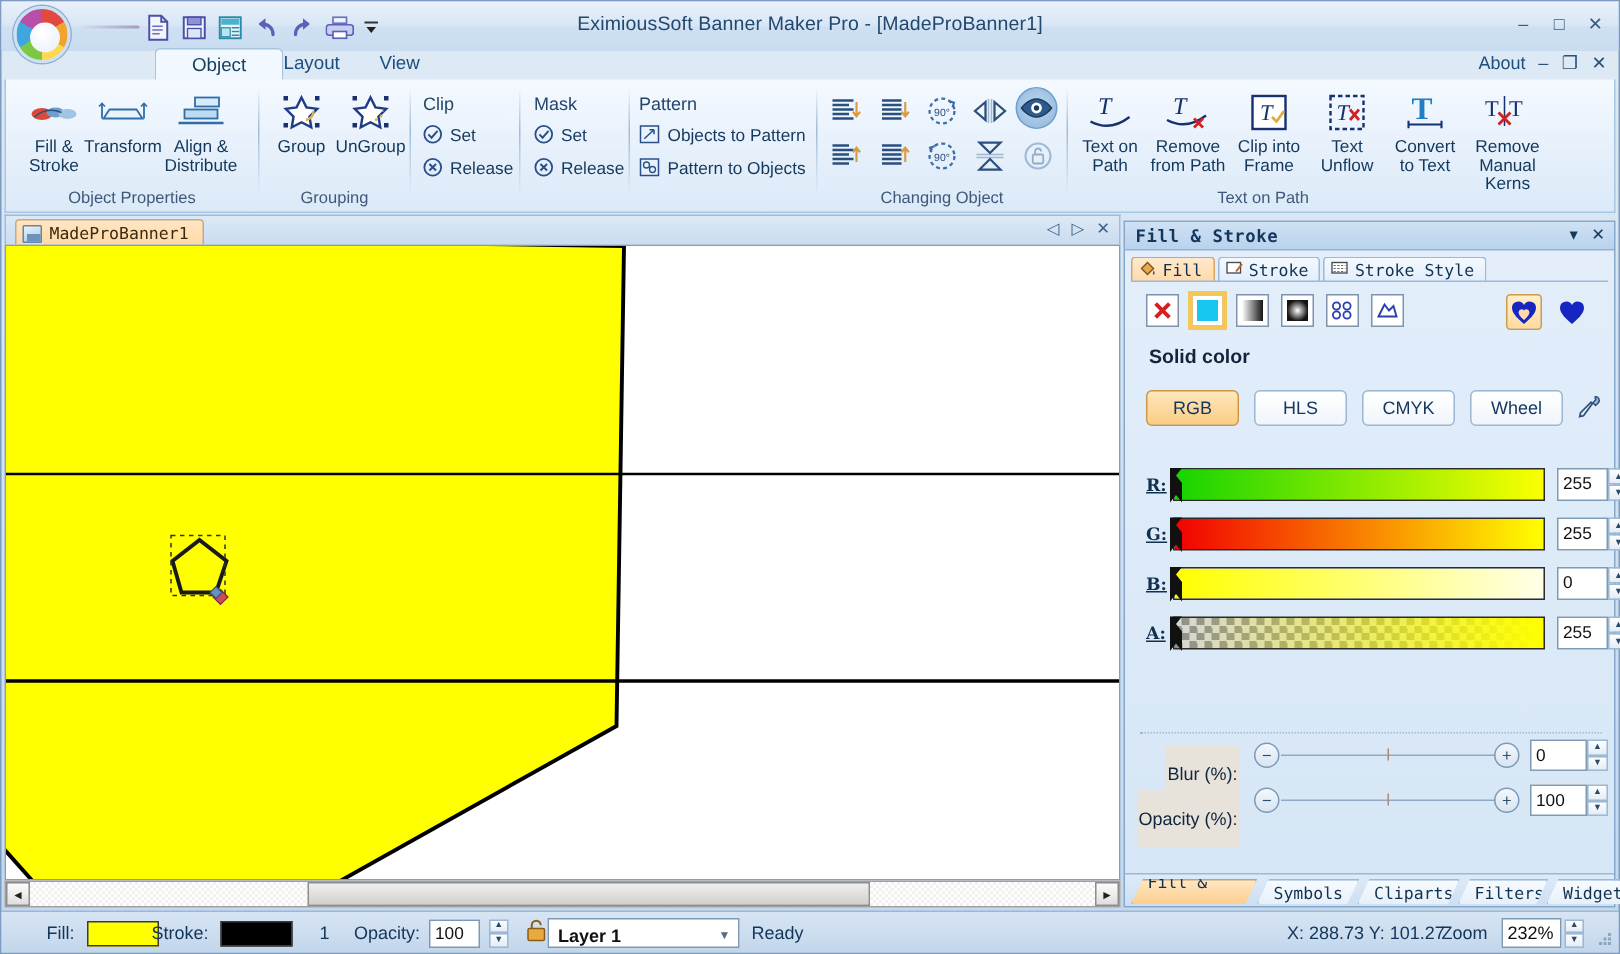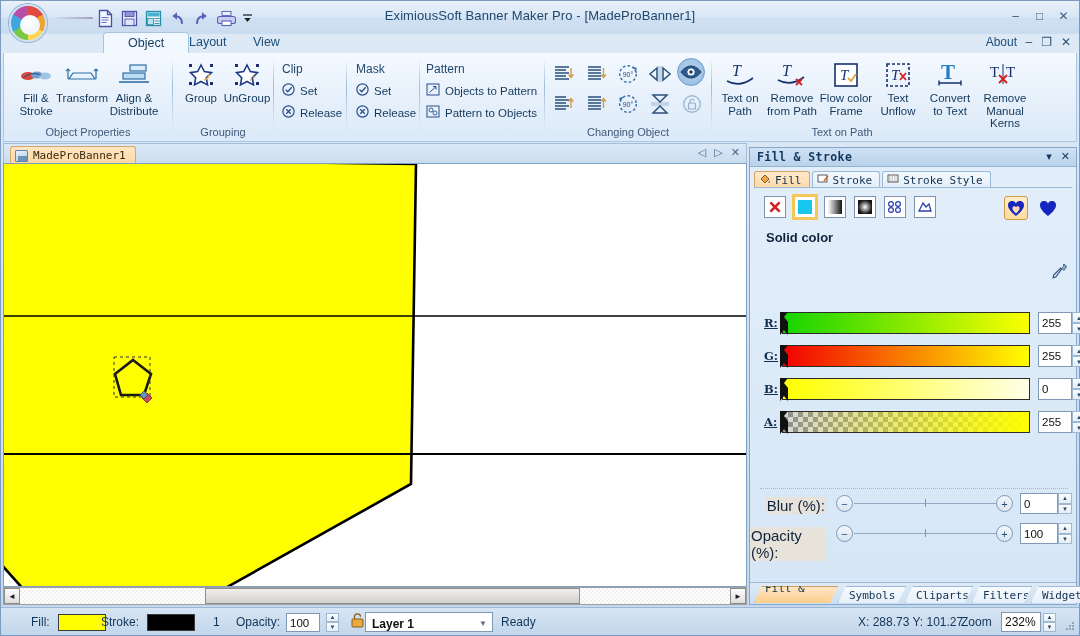--- a/index.html
+++ b/index.html
@@ -141,22 +141,22 @@
      padding-left:3px; line-height:21px; }
   .chrow .spin { position:absolute; left:322px; top:0; width:14px; height:22px;
      display:flex; flex-direction:column; }
   .chrow .spin i { flex:1; border:1px solid #9db8d2; background:linear-gradient(180deg,#fdfefe,#e4ecf5);
      font-size:6px; font-style:normal; color:#2b4a68; display:flex; align-items:center;
      justify-content:center; }
   .pdiv { position:absolute; left:10px; width:308px; height:1px;
      border-top:1px dotted #9fb9d4; }
 
   .slrow { position:absolute; height:22px; }
-  .slrow .lab { position:absolute; right:0; top:4px; font-size:15px; color:#10243c;
-     background:#e7e2da; padding:0 1px; }
+  .slrow .lab { position:absolute; right:0; top:4px; font-size:12px; color:#10243c;
+     background:#e7e2da; padding:12px 1px; }
   .slrow .mn, .slrow .pl { position:absolute; top:2px; width:17px; height:17px; border-radius:50%;
      border:1px solid #7d9ab6; background:linear-gradient(180deg,#f2f7fc,#d9e5f1);
      display:flex; align-items:center; justify-content:center; font-size:11px; color:#2d4f72; }
   .slrow .trk { position:absolute; top:10px; height:1px; background:#91a9c2; }
   .slrow .tick { position:absolute; top:6px; width:1px; height:8px; background:#b08a6a; }
   .slrow .num { position:absolute; top:0; width:38px; height:21px; background:#fff;
      border:1px solid #7f9ab4; font-size:11.5px; color:#101010; padding-left:3px; line-height:20px; }
   .slrow .spin { position:absolute; top:0; width:14px; height:21px; display:flex; flex-direction:column; }
   .slrow .spin i { flex:1; border:1px solid #9db8d2; background:linear-gradient(180deg,#fdfefe,#e4ecf5);
      font-size:6px; font-style:normal; color:#2b4a68; display:flex; align-items:center; justify-content:center; }
@@ -489,21 +489,21 @@
         <div class="lbl">from Path</div>
       </div>
       <div class="bigbtn" style="left:106px">
         <div class="ico">
           <svg width="30" height="28" viewBox="0 0 30 28">
               <rect x="4" y="3" width="22" height="22" fill="#ffffff" stroke="#17306e" stroke-width="1.6"></rect>
               <text x="9" y="19" font-size="15" fill="#17306e" font-family="serif" font-style="italic">T</text>
               <path d="M17 17l3 3 5-7" fill="none" stroke="#e0a93c" stroke-width="1.8"></path>
             </svg>
         </div>
-        <div class="lbl">Flow color</div>
+        <div class="lbl">Clip into</div>
         <div class="lbl">Frame</div>
       </div>
       <div class="bigbtn" style="left:158px">
         <div class="ico">
           <svg width="30" height="28" viewBox="0 0 30 28">
               <rect x="4" y="3" width="22" height="22" fill="none" stroke="#17306e" stroke-width="1.6" stroke-dasharray="3 2"></rect>
               <text x="8" y="19" font-size="15" fill="#17306e" font-family="serif" font-style="italic">T</text>
               <path d="M17 12l6 7M23 12l-6 7" stroke="#d32020" stroke-width="1.8"></path>
             </svg>
         </div>
@@ -664,20 +664,26 @@
       </div>
       <div class="hbox">
         <svg width="18" height="17" viewBox="0 0 18 17">
             <path d="M9 16C3 11 1 8 1 5.2A4.2 4.2 0 0 1 9 3.4 4.2 4.2 0 0 1 17 5.2C17 8 15 11 9 16z" fill="#1726c0"></path>
           </svg>
       </div>
     </div>
 
     <div class="solid-label">Solid color</div>
 
+    <div class="modebtns">
+      <div class="mbtn sel">RGB</div>
+      <div class="mbtn">HLS</div>
+      <div class="mbtn">CMYK</div>
+      <div class="mbtn">Wheel</div>
+    </div>
     <div class="dropper">
       <svg width="20" height="20" viewBox="0 0 20 20">
           <path d="M15.5 2.5a2.4 2.4 0 0 1 2.2 3.8l-2 2 -1.8-1.8 2-2a2.4 2.4 0 0 1-.4-2z" fill="#9fb8d4" stroke="#2a4f78" stroke-width="1"></path>
           <path d="M13.6 7l-.9-.9-7 7-.6 2.6 2.6-.6z" fill="#dfeaf6" stroke="#2a4f78" stroke-width="1.1"></path>
         </svg>
     </div>
 
     <div class="chrow" style="top:164px">
       <span class="clab">R:</span>
       <div class="bar" style="background:linear-gradient(90deg,#16d400,#fbff00);">

